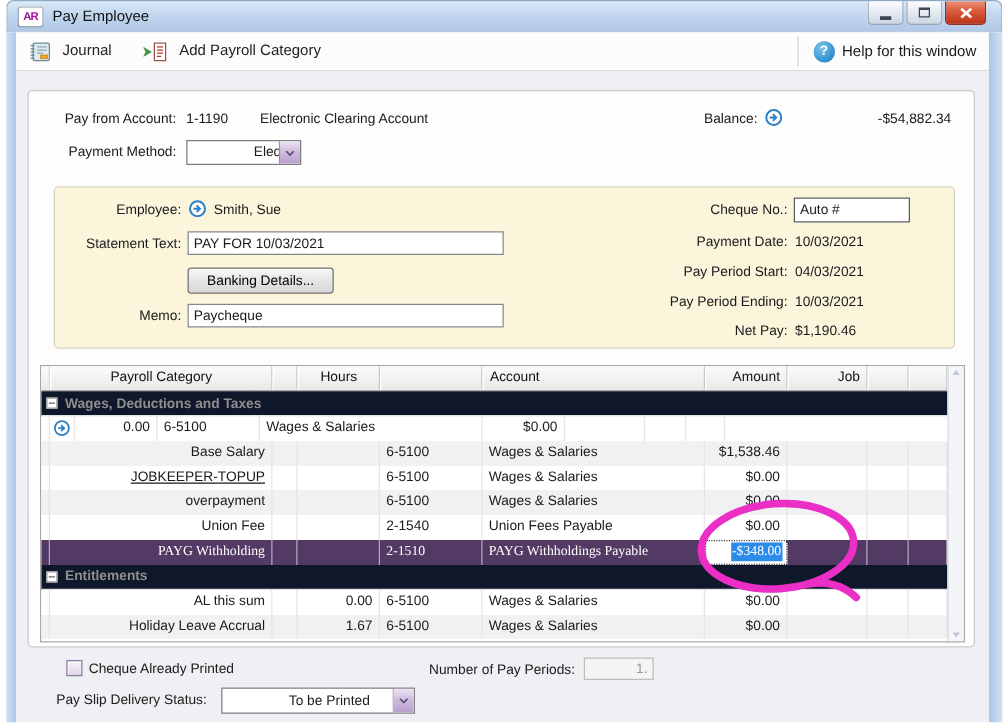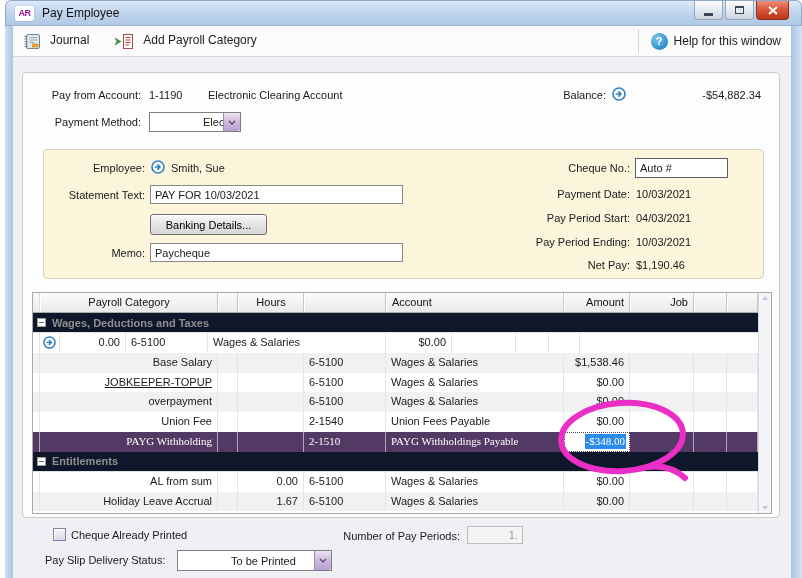--- a/index.html
+++ b/index.html
@@ -351,21 +351,21 @@
               <span class="cell w-job" style="text-align: right;"></span>
               <span class="cell w-x1" style="text-align: left;"></span>
               <span class="cell w-x2" style="text-align: left;"></span>
             </div>
             <div class="grow">
               <span class="mbox"></span>
               <span>Entitlements</span>
             </div>
             <div class="trow">
               <span class="gutter"></span>
-              <span class="cell w-cat" style="text-align: right;">AL from sum</span>
+              <span class="cell w-cat" style="text-align: right;">AL this sum</span>
               <span class="cell w-arrow c-arrow" style="text-align: center;"></span>
               <span class="cell w-hours" style="text-align: right;">0.00</span>
               <span class="cell w-acctno" style="text-align: left;">6-5100</span>
               <span class="cell w-acct" style="text-align: left;">Wages &amp; Salaries</span>
               <span class="cell w-amt" style="text-align: right;">$0.00</span>
               <span class="cell w-job" style="text-align: right;"></span>
               <span class="cell w-x1" style="text-align: left;"></span>
               <span class="cell w-x2" style="text-align: left;"></span>
             </div>
             <div class="trow alt">

